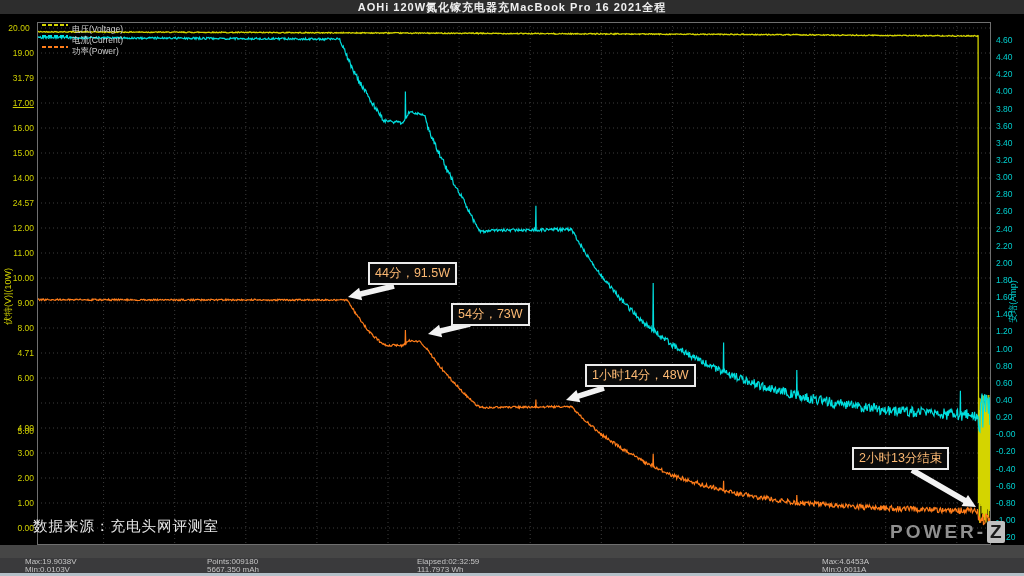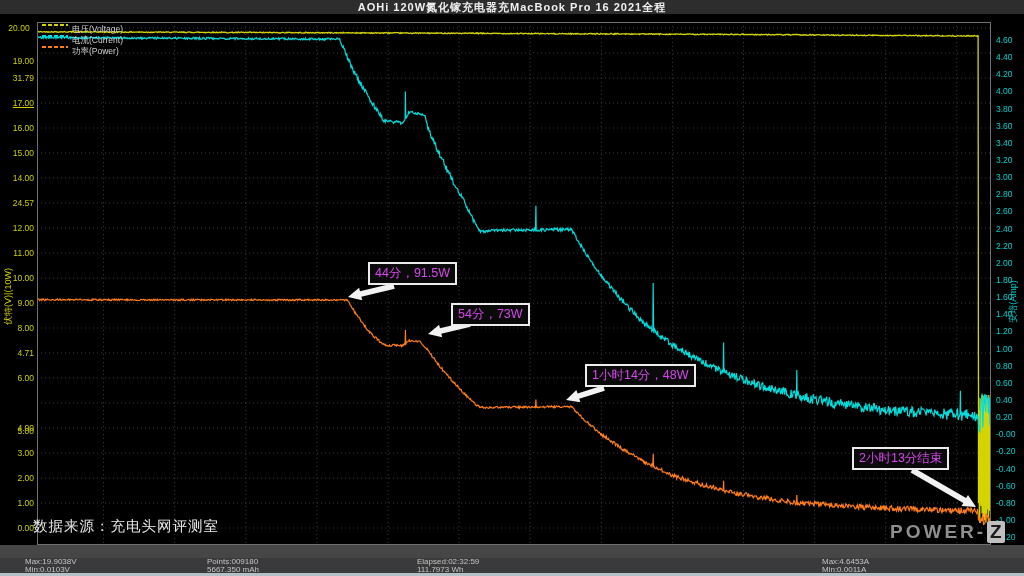--- a/index.html
+++ b/index.html
@@ -16,21 +16,21 @@
   #status-strip{position:absolute;left:0;top:558px;width:1024px;height:15px;background:#3a3a3c;}
   #bottom-edge{position:absolute;left:0;top:573px;width:1024px;height:3px;background:#b3c0c8;}
   .statusblock{position:absolute;top:558px;color:#c4c4c4;font-size:8px;line-height:7.5px;white-space:pre;}
   #legend{position:absolute;left:42px;top:24px;}
   .legrow{height:11px;display:flex;align-items:flex-start;}
   .legline{width:26px;height:2px;margin-right:4px;}
   .leglabel{color:#cfcfcf;font-size:8.5px;}
   .axis-title{position:absolute;font-size:9px;white-space:nowrap;}
   #ltitle{left:-32px;top:290px;color:#cfcf00;transform:rotate(-90deg);transform-origin:center;width:80px;text-align:center;}
   #rtitle{left:978px;top:295px;color:#00cfcf;transform:rotate(-90deg);transform-origin:center;width:70px;text-align:center;}
-  .anno{position:absolute;background:#0a0a0a;border:2px solid #ececec;color:#d946ef;
+  .anno{position:absolute;background:#0a0a0a;border:2px solid #ececec;color:#fdba74;
         font-size:12.5px;padding:1px 5px;white-space:nowrap;z-index:6;}
   #source-note{position:absolute;left:33px;top:517px;color:#e8e8e8;font-size:14.5px;letter-spacing:1px;z-index:5;}
   #watermark{position:absolute;left:890px;top:521px;color:#8f8f8f;font-size:19px;font-weight:bold;
              letter-spacing:3px;z-index:1;}
   #watermark .zbox{display:inline-block;background:#c0c0c0;color:#1c1c1c;padding:0 3px;margin-left:1px;
              letter-spacing:0;border-radius:2px;}
 </style>
 </head>
 <body>
 
@@ -109,21 +109,21 @@
         <div class="legline" style="background: repeating-linear-gradient(90deg, rgb(255, 125, 26) 0px, rgb(255, 125, 26) 4px, transparent 4px, transparent 6px);"></div>
         <span class="leglabel">功率(Power)</span>
       </div>
     </div>
 
   <div class="axis-title" id="ltitle">伏特(V)|(10W)</div>
   <div class="axis-title" id="rtitle">安培(Amp)</div>
 
   <div id="ticks">
       <div class="ytickL" style="left: 4px; top: 23px; text-align: center;">20.00</div>
-      <div class="ytickL" style="left: 4px; top: 56px;">19.00</div>
+      <div class="ytickL" style="left: 4px; top: 48px;">19.00</div>
       <div class="ytickL" style="left: 4px; top: 73px;">31.79</div>
       <div class="ytickL" style="left: 4px; top: 98px; text-decoration: underline;">17.00</div>
       <div class="ytickL" style="left: 4px; top: 123px;">16.00</div>
       <div class="ytickL" style="left: 4px; top: 148px;">15.00</div>
       <div class="ytickL" style="left: 4px; top: 173px;">14.00</div>
       <div class="ytickL" style="left: 4px; top: 198px;">24.57</div>
       <div class="ytickL" style="left: 4px; top: 223px;">12.00</div>
       <div class="ytickL" style="left: 4px; top: 248px;">11.00</div>
       <div class="ytickL" style="left: 4px; top: 273px;">10.00</div>
       <div class="ytickL" style="left: 4px; top: 298px;">9.00</div>

